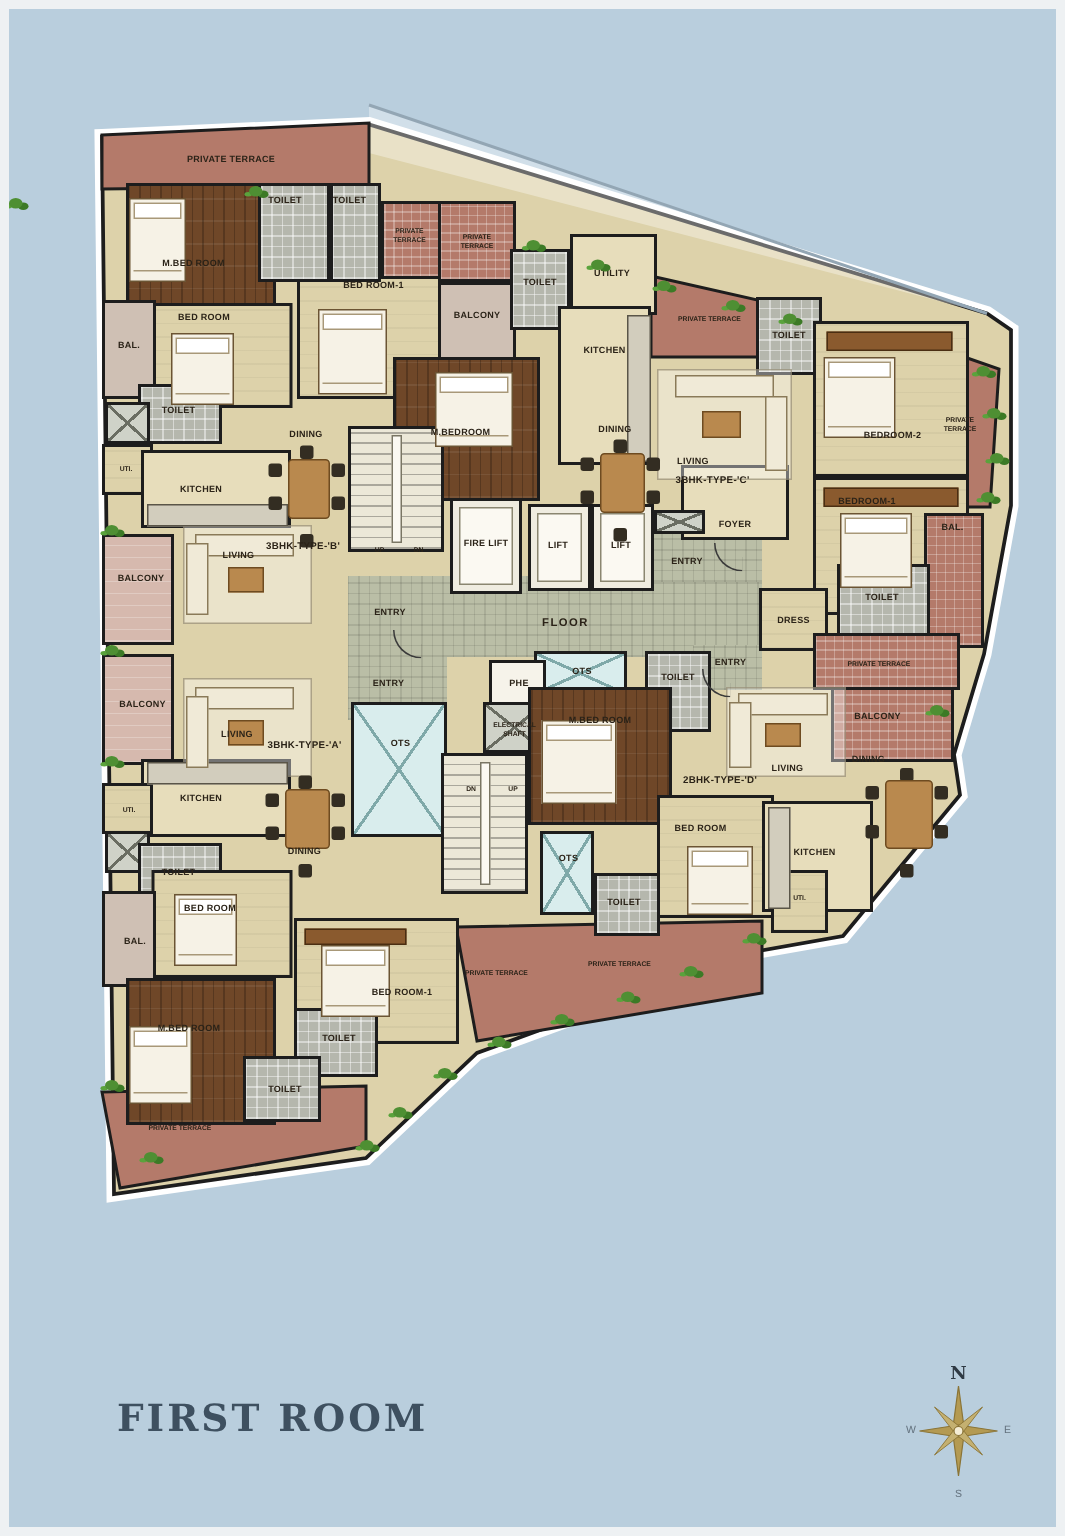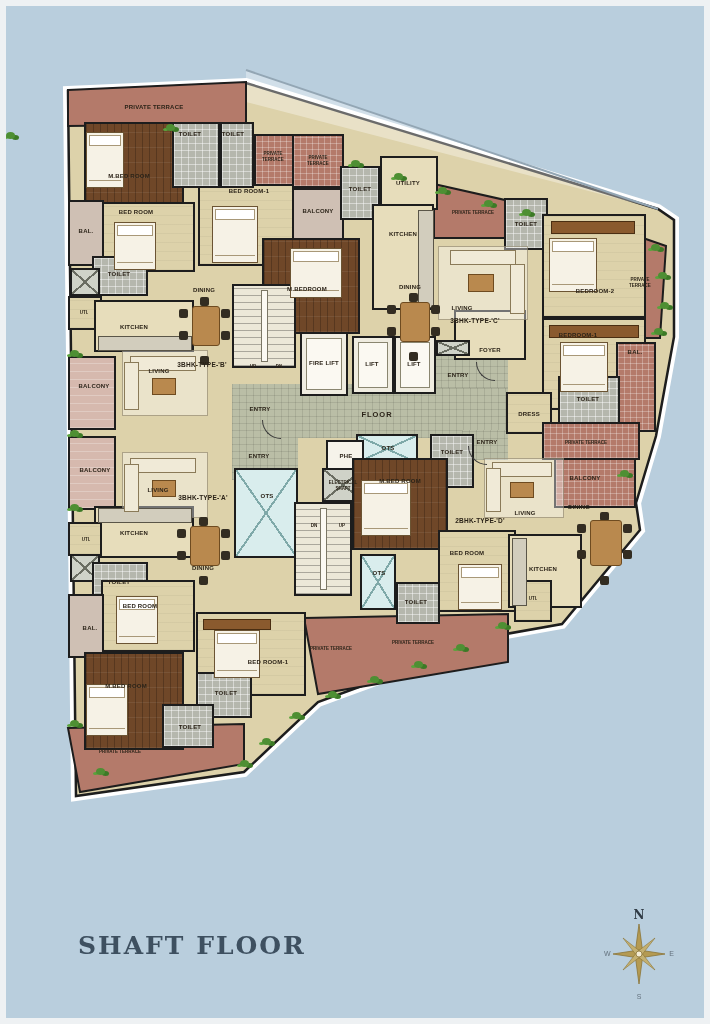--- a/index.html
+++ b/index.html
@@ -281,21 +281,21 @@
   <div class="bush" style="left:256px;top:732px"></div>
   <div class="bush" style="left:234px;top:754px"></div>
   <div class="bush" style="left:90px;top:762px"></div>
   <div class="bush" style="left:64px;top:714px"></div>
   <div class="bush" style="left:64px;top:344px"></div>
   <div class="bush" style="left:64px;top:424px"></div>
   <div class="bush" style="left:64px;top:498px"></div>
   <div class="bush" style="left:160px;top:118px"></div>
   <div class="bush" style="left:250,130px;top:126px"></div>
 
-  <div class="title">SHAFT FLOOR</div>
+  <div class="title">FIRST ROOM</div>
 
   <div class="compass">
     <span class="cN">N</span>
     <span class="cW">W</span>
     <span class="cE">E</span>
     <span class="cS">S</span>
     <svg width="70" height="92">
       <polygon points="35,16 39,46 35,76 31,46" fill="#b49a52" stroke="#8a7436" stroke-width="0.8"></polygon>
       <polygon points="9,46 35,42 61,46 35,50" fill="#b49a52" stroke="#8a7436" stroke-width="0.8"></polygon>
       <polygon points="19,30 37,44 51,62 33,48" fill="#c4b070" stroke="#8a7436" stroke-width="0.6"></polygon>

